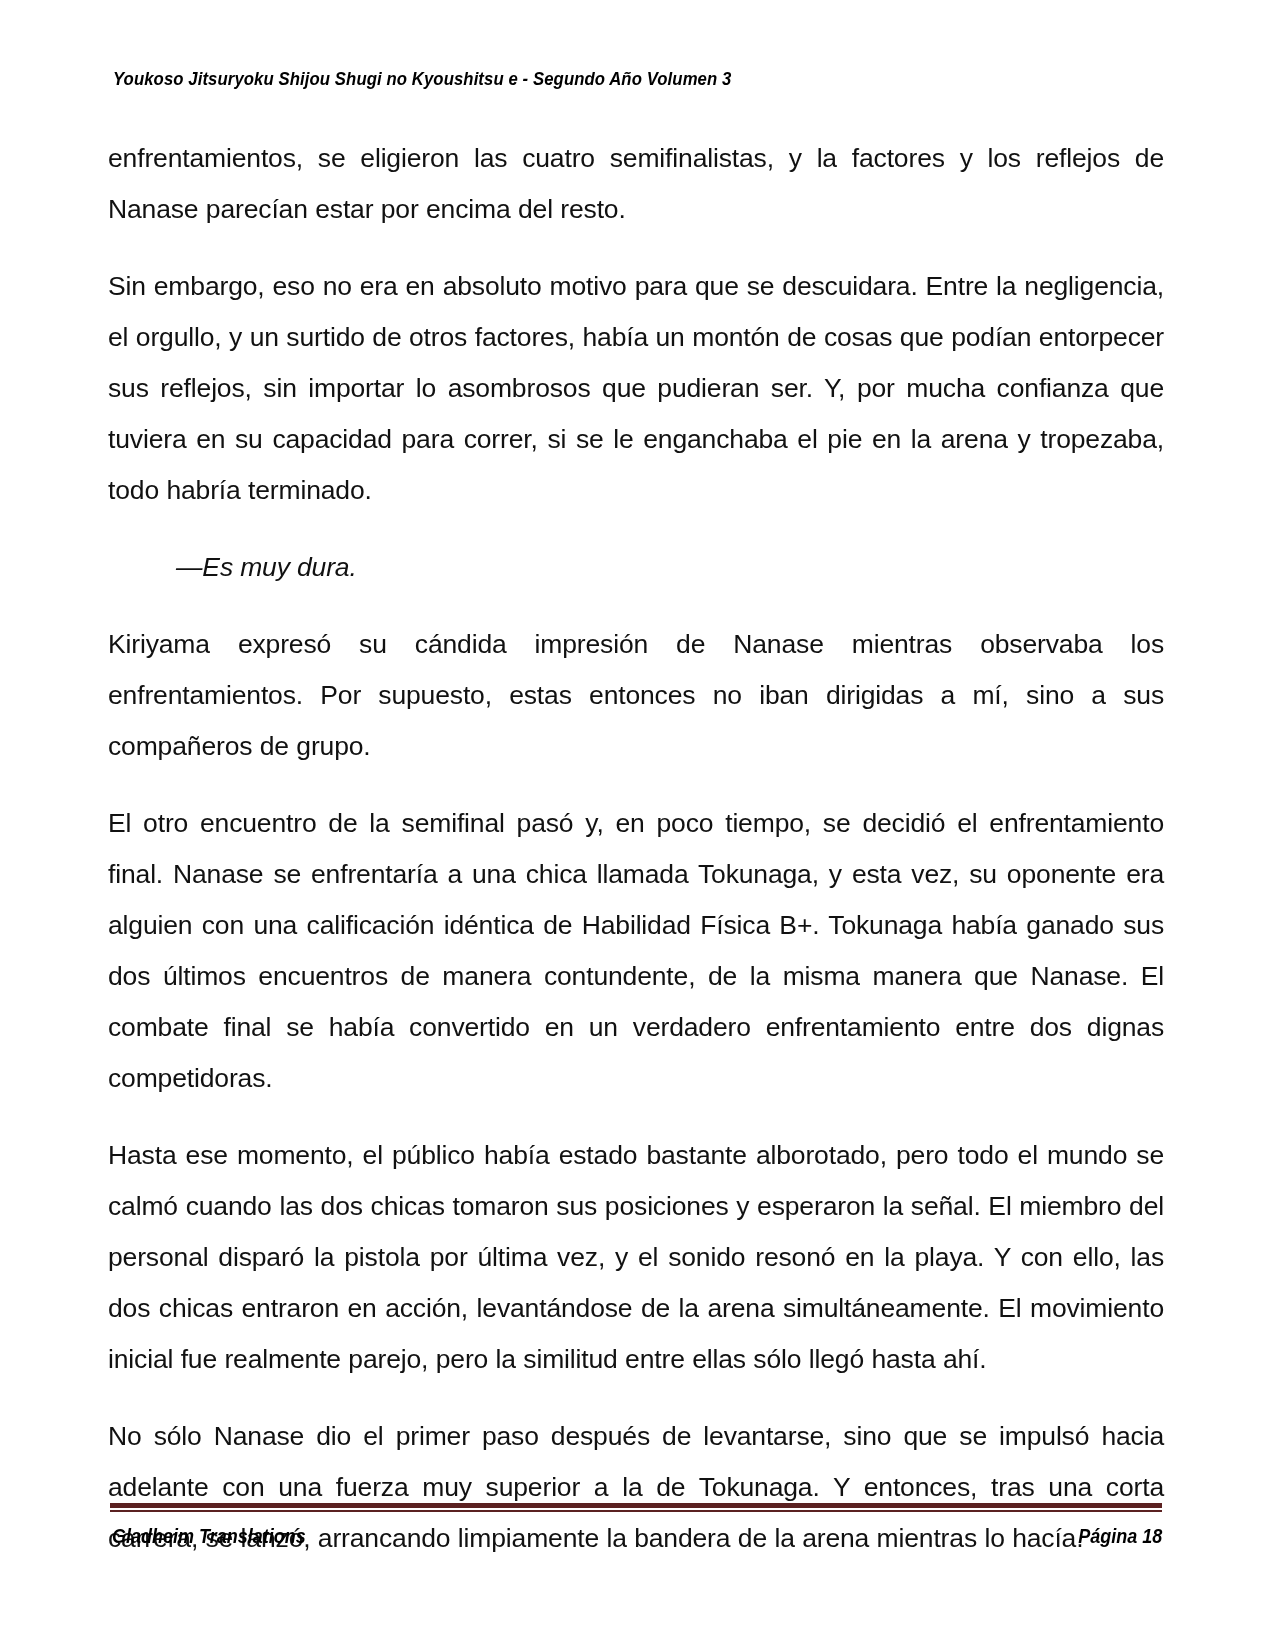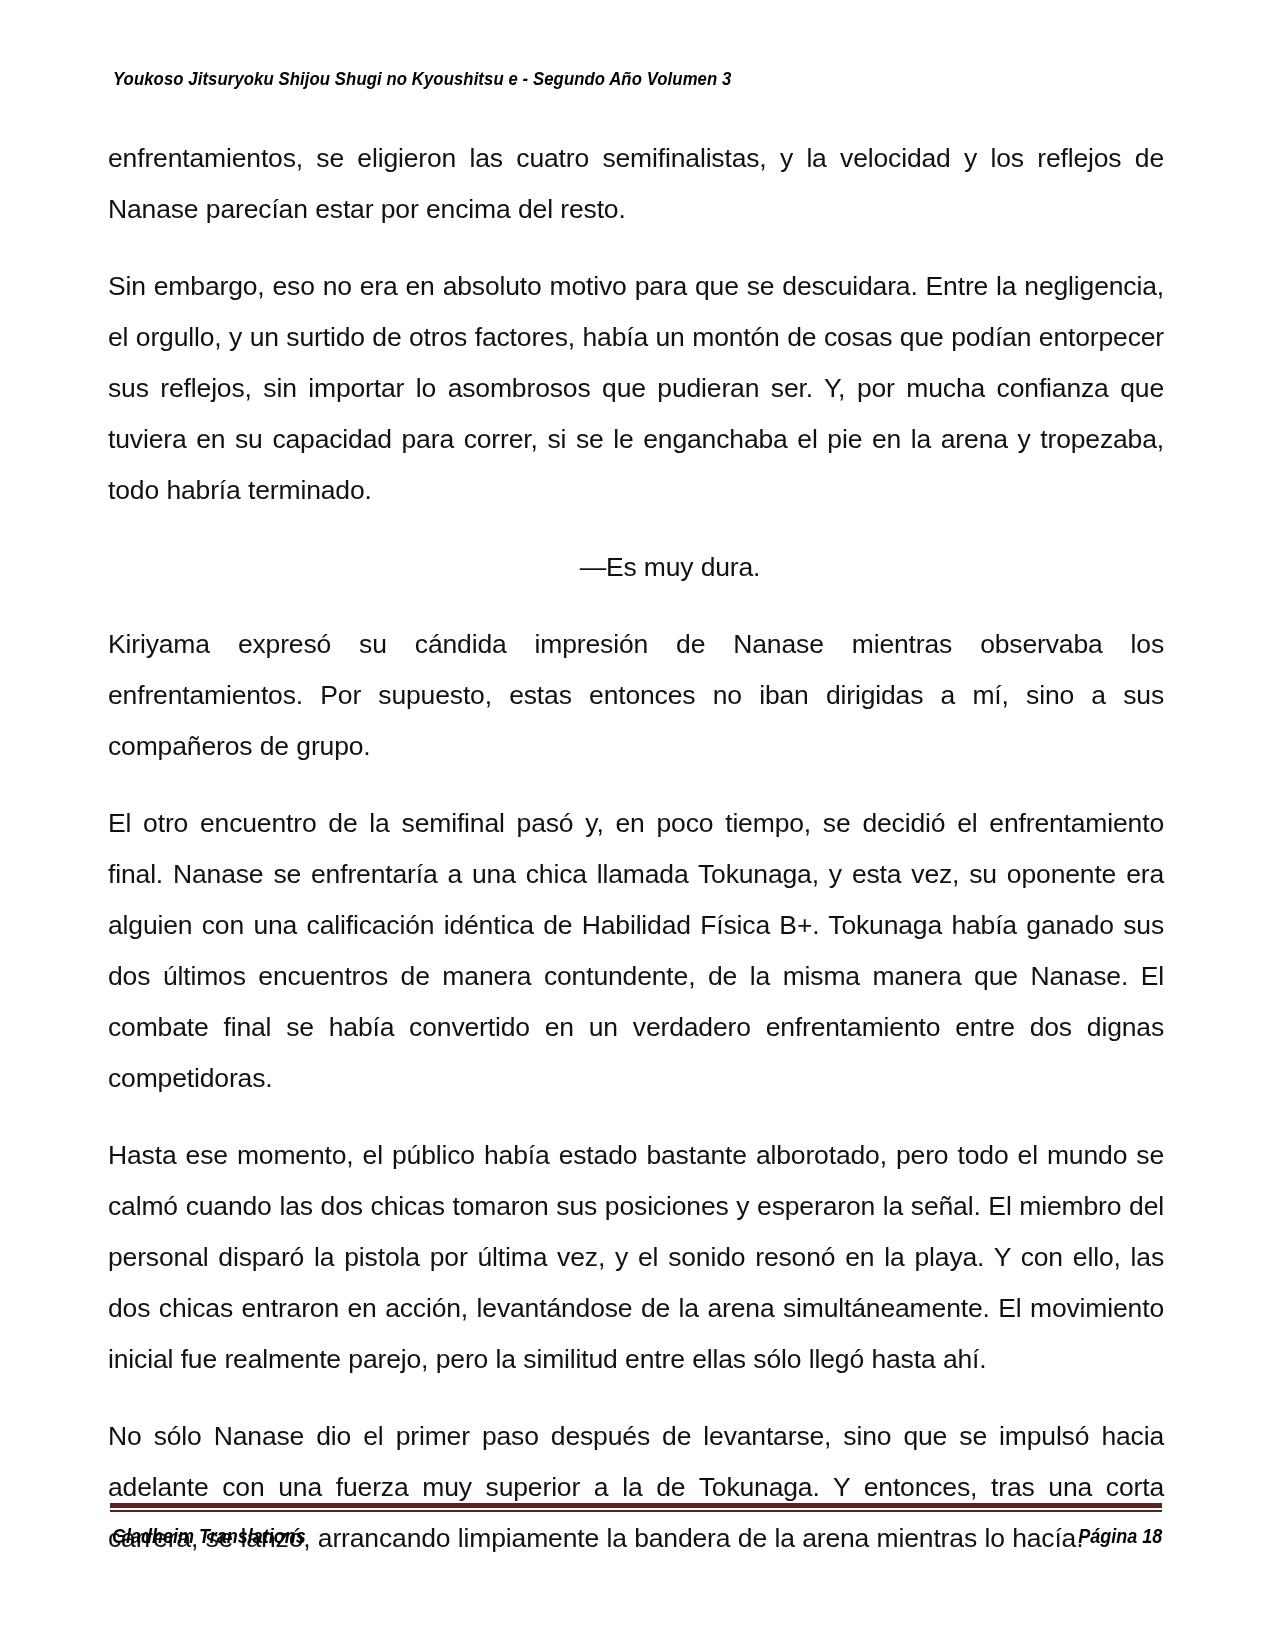--- a/index.html
+++ b/index.html
@@ -56,22 +56,23 @@
     letter-spacing: -0.15px;
     word-spacing: 0.2px;
   }
   p.dialogue {
     margin: 0 0 26px 0;
     padding-left: 68px;
     font-family: "Liberation Sans", sans-serif;
     font-size: 26.5px;
     line-height: 51px;
     color: #111111;
-    text-align: center;
+    text-align: left;
     letter-spacing: -0.15px;
+    font-style: italic;
   }
 
   
   .footer-rule {
     position: absolute;
     left: 110px;
     top: 1503px;
     width: 1052px;
     height: 10px;
   }
@@ -111,21 +112,21 @@
 </head>
 <body>
 
 <div class="page">
 
   <div class="header">
     <div class="header-title">Youkoso Jitsuryoku Shijou Shugi no Kyoushitsu e - Segundo Año Volumen 3</div>
   </div>
 
   <div class="content">
-    <p class="para">enfrentamientos, se eligieron las cuatro semifinalistas, y la velocidad y los reflejos de Nanase parecían estar por encima del resto.</p>
+    <p class="para">enfrentamientos, se eligieron las cuatro semifinalistas, y la factores y los reflejos de Nanase parecían estar por encima del resto.</p>
     <p class="para">Sin embargo, eso no era en absoluto motivo para que se descuidara. Entre la negligencia, el orgullo, y un surtido de otros factores, había un montón de cosas que podían entorpecer sus reflejos, sin importar lo asombrosos que pudieran ser. Y, por mucha confianza que tuviera en su capacidad para correr, si se le enganchaba el pie en la arena y tropezaba, todo habría terminado.</p>
     <p class="dialogue">—Es muy dura.</p>
     <p class="para">Kiriyama expresó su cándida impresión de Nanase mientras observaba los enfrentamientos. Por supuesto, estas entonces no iban dirigidas a mí, sino a sus compañeros de grupo.</p>
     <p class="para">El otro encuentro de la semifinal pasó y, en poco tiempo, se decidió el enfrentamiento final. Nanase se enfrentaría a una chica llamada Tokunaga, y esta vez, su oponente era alguien con una calificación idéntica de Habilidad Física B+. Tokunaga había ganado sus dos últimos encuentros de manera contundente, de la misma manera que Nanase. El combate final se había convertido en un verdadero enfrentamiento entre dos dignas competidoras.</p>
     <p class="para">Hasta ese momento, el público había estado bastante alborotado, pero todo el mundo se calmó cuando las dos chicas tomaron sus posiciones y esperaron la señal. El miembro del personal disparó la pistola por última vez, y el sonido resonó en la playa. Y con ello, las dos chicas entraron en acción, levantándose de la arena simultáneamente. El movimiento inicial fue realmente parejo, pero la similitud entre ellas sólo llegó hasta ahí.</p>
     <p class="para">No sólo Nanase dio el primer paso después de levantarse, sino que se impulsó hacia adelante con una fuerza muy superior a la de Tokunaga. Y entonces, tras una corta carrera, se lanzó, arrancando limpiamente la bandera de la arena mientras lo hacía.</p>
   </div>
 
   <div class="footer-rule">
     <div class="thick"></div>

